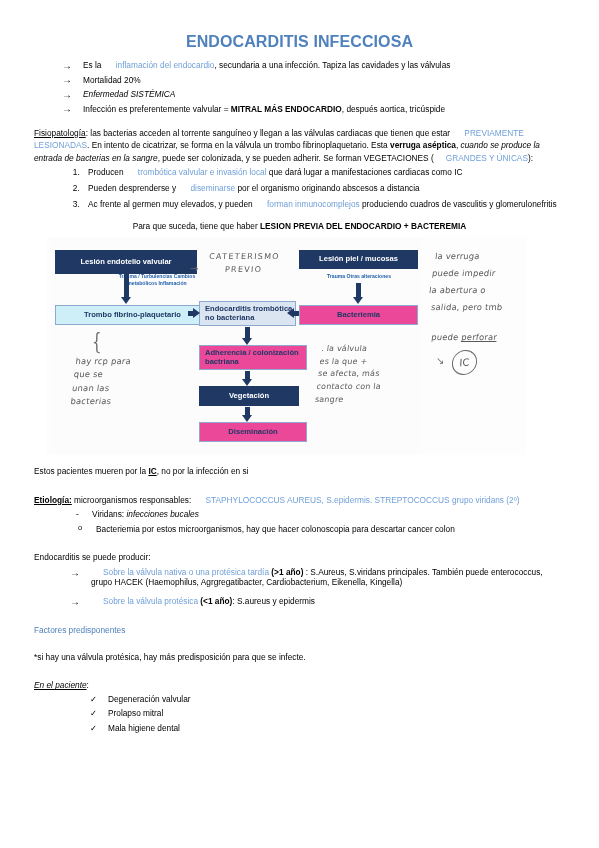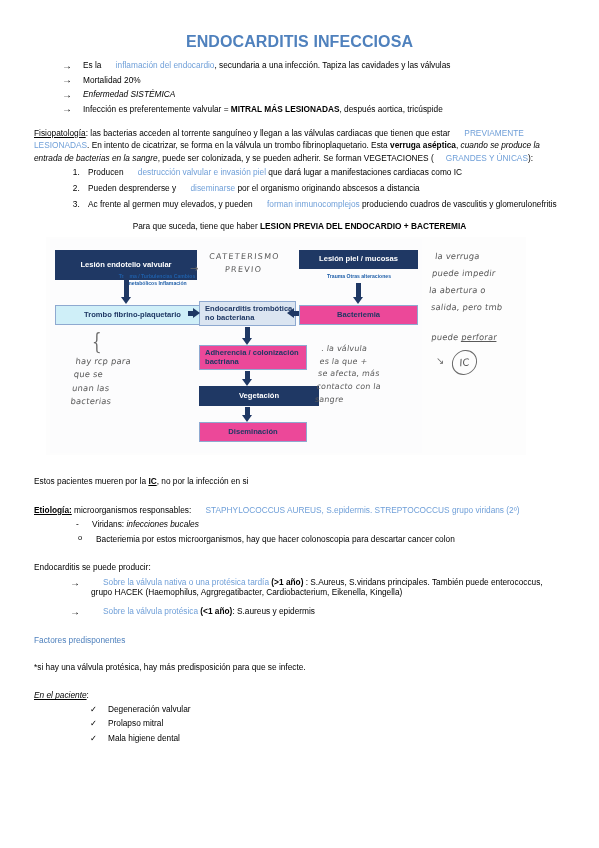--- a/index.html
+++ b/index.html
@@ -175,21 +175,21 @@
   }
   .brace {
     position: absolute;
     color: #6a6a6a;
     font-size: 15px;
     font-family: "DejaVu Serif", serif;
     transform: scaleY(1.5);
   }
 
   
-  .line { margin-top: 20px; line-height: 1.5; }
+  .line { margin-top: 10px; line-height: 1.5; }
   ul.dash { list-style: none; margin: 2px 0 0 42px; padding: 0; }
   ul.dash li { position: relative; padding-left: 16px; margin-bottom: 2.5px; line-height: 1.45;}
   ul.dash li::before { content: "-"; position: absolute; left: 0; top: 0; }
   ul.circ { list-style: none; margin: 2px 0 0 44px; padding: 0; }
   ul.circ li { position: relative; padding-left: 18px; margin-bottom: 2px; line-height: 1.45;}
   ul.circ li::before { content: "o"; position: absolute; left: 0; top: 0; font-size: 7.5px; }
   ul.check { list-style: none; margin: 2px 0 0 56px; padding: 0; }
   ul.check li { position: relative; padding-left: 18px; margin-bottom: 3px; line-height: 1.4;}
   ul.check li::before { content: "\2713"; position: absolute; left: 0; top: 0; }
 
@@ -211,48 +211,48 @@
     <li>
       <span class="arw">→</span>
       <span>Mortalidad 20%</span>
     </li>
     <li>
       <span class="arw">→</span>
       <span class="i">Enfermedad SISTÉMICA</span>
     </li>
     <li>
       <span class="arw">→</span>
-      <span>Infección es preferentemente valvular = </span><span class="b">MITRAL MÁS LESIONADAS</span><span>, después aortica, tricúspide</span>
+      <span>Infección es preferentemente valvular = </span><span class="b">MITRAL MÁS ENDOCARDIO</span><span>, después aortica, tricúspide</span>
     </li>
   </ul>
 
   <div class="para">
     <span class="u">Fisiopatología</span><span>: las bacterias acceden al torrente sanguíneo y llegan a las válvulas cardiacas que tienen que estar </span><span class="hl">PREVIAMENTE LESIONADAS</span><span>. En intento de cicatrizar, se forma en la válvula un trombo fibrinoplaquetario. Esta </span><span class="b">verruga aséptica</span><span>, </span><span class="i">cuando se produce la entrada de bacterias en la sangre</span><span>, puede ser colonizada, y se pueden adherir. Se forman VEGETACIONES (</span><span class="hl">GRANDES Y ÚNICAS</span><span>):</span>
   </div>
 
   <ol class="num">
     <li>
-      <span>Producen </span><span class="hl">destrucción valvular e invasión piel</span><span> que dará lugar a manifestaciones cardiacas como IC</span>
+      <span>Producen </span><span class="hl">trombótica valvular e invasión local</span><span> que dará lugar a manifestaciones cardiacas como IC</span>
     </li>
     <li>
       <span>Pueden desprenderse y </span><span class="hl">diseminarse</span><span> por el organismo originando abscesos a distancia</span>
     </li>
     <li>
       <span>Ac frente al germen muy elevados, y pueden </span><span class="hl">forman inmunocomplejos</span><span> produciendo cuadros de vasculitis y glomerulonefritis</span>
     </li>
   </ol>
 
   <div class="caption">
     <span>Para que suceda, tiene que haber </span><span class="b">LESION PREVIA DEL ENDOCARDIO + BACTEREMIA</span>
   </div>
 
   <div class="diagram">
     <div class="canvas"></div>
 
-    <div class="box navy" style="left:9px; top:13px; width:142px; height:30px;">Lesión endotelio valvular</div>
+    <div class="box navy" style="left:9px; top:13px; width:142px; height:24px;">Lesión endotelio valvular</div>
     <div class="sublabel" style="left:58px; top:36px; width:106px;">Trauma / Turbulencias
 Cambios metabólicos
 Inflamación</div>
     <div class="v-arrow" style="left:78px; top:35px; height:26px;"></div>
 
     <div class="box cyan" style="left:9px; top:68px; width:155px; height:20px;">Trombo fibrino-plaquetario</div>
 
     <span class="hand-arrow" style="left:144px; top:26px;">→</span>
     <div class="hand caps" style="left:152px; top:14px; width:92px;">CATETERISMO
 PREVIO</div>
@@ -267,21 +267,21 @@
     <div class="box lightblue" style="left:153px; top:64px; width:97px; height:25px;">Endocarditis trombótica no bacteriana</div>
 
     <div class="h-arrow-r" style="left:142px; top:74px; width:6px;"></div>
     <div class="h-arrow-l" style="left:247px; top:74px; width:6px;"></div>
 
     <div class="v-arrow" style="left:199px; top:90px; height:12px;"></div>
 
     <div class="box white left" style="left:153px; top:108px; width:108px; height:25px;">Adherencia / colonización bactriana</div>
     <div class="v-arrow" style="left:199px; top:134px; height:9px;"></div>
 
-    <div class="box navy" style="left:153px; top:149px; width:120px; height:20px;">Vegetación</div>
+    <div class="box navy" style="left:153px; top:149px; width:100px; height:20px;">Vegetación</div>
     <div class="v-arrow" style="left:199px; top:170px; height:9px;"></div>
 
     <div class="box white" style="left:153px; top:185px; width:108px; height:20px;">Diseminación</div>
 
     <span class="brace" style="left:46px; top:95px;">{</span>
     <div class="hand" style="left:27px; top:118px; width:92px;">hay rcp para
    que se
 unan las
 bacterias</div>
 

